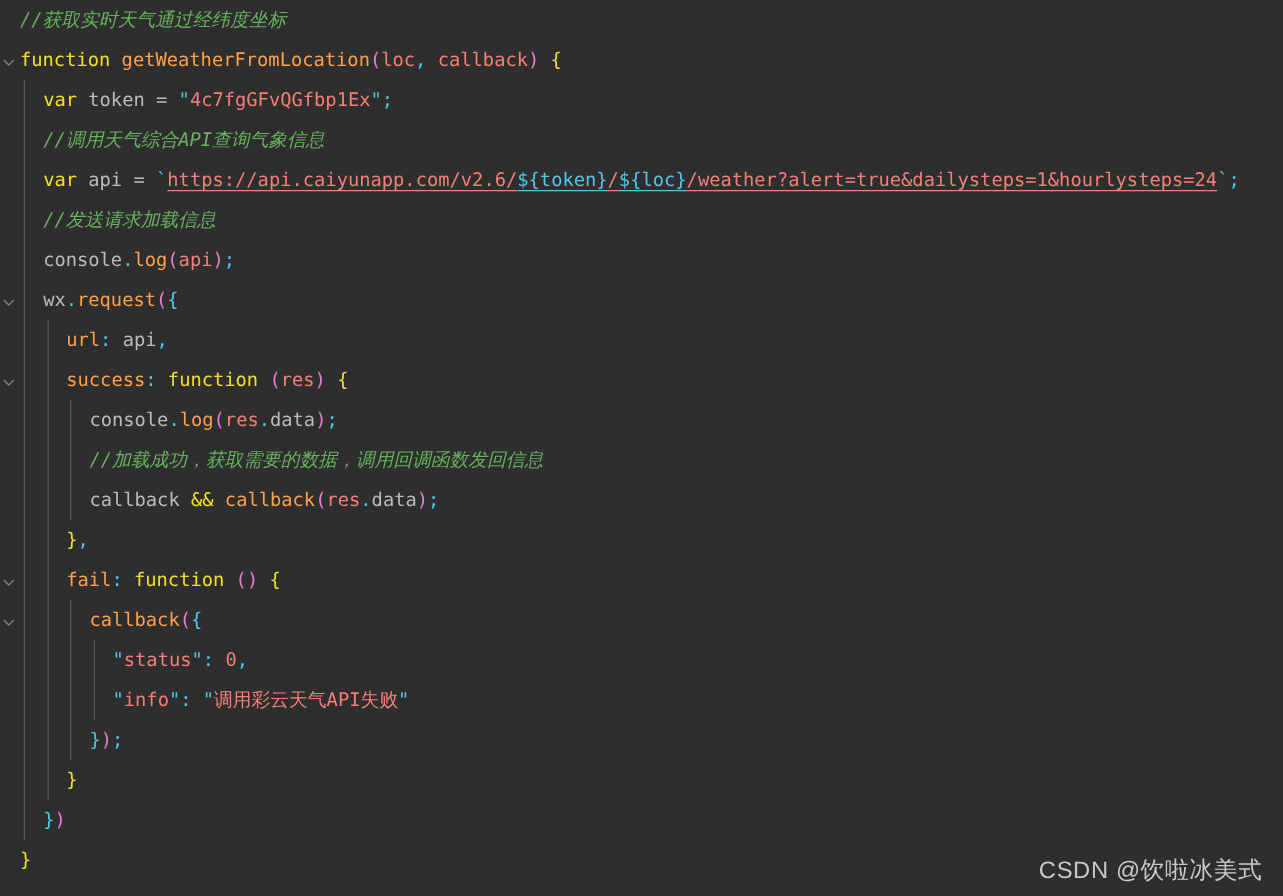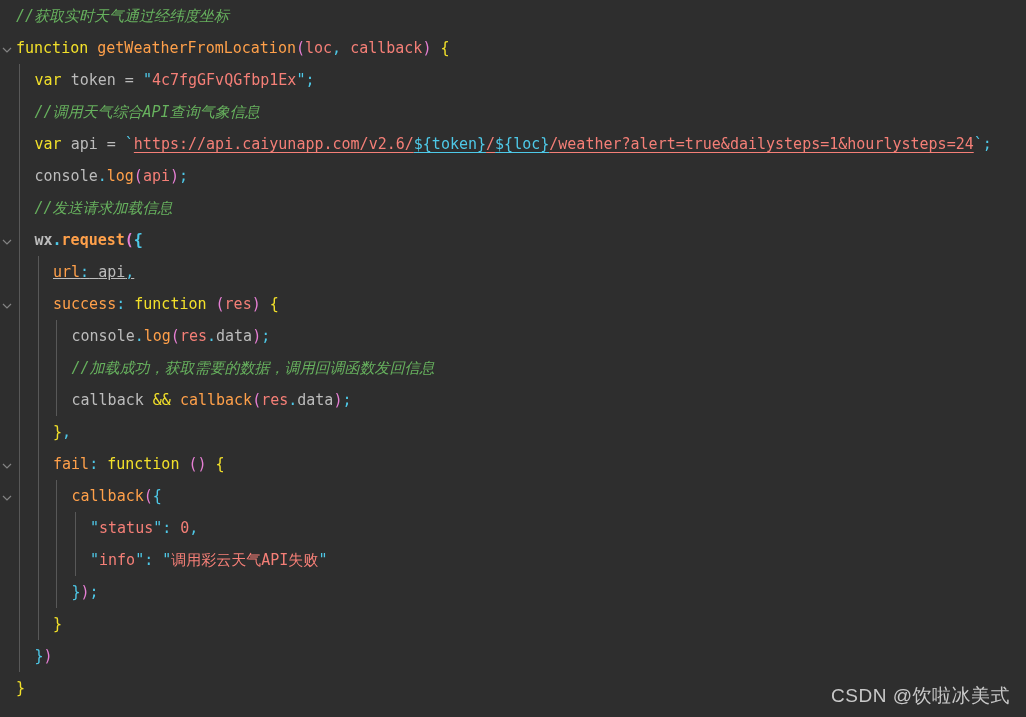--- a/index.html
+++ b/index.html
@@ -137,24 +137,24 @@
         </svg>
       </div>
     </div>
 
   <div class="code-area">
       <div class="line"><span class="txt" style="padding-left: 2px;"><span class="cmt">//获取实时天气通过经纬度坐标</span></span></div>
       <div class="line"><span class="txt" style="padding-left: 2px;"><span class="kw">function</span><span class="plain"> </span><span class="fn">getWeatherFromLocation</span><span class="paren">(</span><span class="param">loc</span><span class="punct">,</span><span class="plain"> </span><span class="param">callback</span><span class="paren">)</span><span class="plain"> </span><span class="brace-y">{</span></span></div>
       <div class="line"><div class="guide" style="left: 5px;"></div><span class="txt" style="padding-left: 20.5px;"><span class="kw">var</span><span class="plain"> </span><span class="plain">token</span><span class="plain"> </span><span class="op">=</span><span class="plain"> </span><span class="punct">"</span><span class="str">4c7fgGFvQGfbp1Ex</span><span class="punct">"</span><span class="punct">;</span></span></div>
       <div class="line"><div class="guide" style="left: 5px;"></div><span class="txt" style="padding-left: 20.5px;"><span class="cmt">//调用天气综合API查询气象信息</span></span></div>
       <div class="line"><div class="guide" style="left: 5px;"></div><span class="txt" style="padding-left: 20.5px;"><span class="kw">var</span><span class="plain"> </span><span class="plain">api</span><span class="plain"> </span><span class="op">=</span><span class="plain"> </span><span class="tick">`</span><span class="link">https://api.caiyunapp.com/v2.6/</span><span class="tmpl">${token}</span><span class="link">/</span><span class="tmpl">${loc}</span><span class="link">/weather?alert=true&amp;dailysteps=1&amp;hourlysteps=24</span><span class="tick">`</span><span class="punct">;</span></span></div>
+      <div class="line"><div class="guide" style="left: 5px;"></div><span class="txt" style="padding-left: 20.5px;"><span class="cmt">//发送请求加载信息</span></span></div>
       <div class="line"><div class="guide" style="left: 5px;"></div><span class="txt" style="padding-left: 20.5px;"><span class="plain">console</span><span class="punct">.</span><span class="fn">log</span><span class="paren">(</span><span class="param">api</span><span class="paren">)</span><span class="punct">;</span></span></div>
-      <div class="line"><div class="guide" style="left: 5px;"></div><span class="txt" style="padding-left: 20.5px;"><span class="cmt">//发送请求加载信息</span></span></div>
-      <div class="line"><div class="guide" style="left: 5px;"></div><span class="txt" style="padding-left: 20.5px; font-weight: bold;"><span class="plain">wx</span><span class="punct">.</span><span class="fn">request</span><span class="paren">(</span><span class="brace-c">{</span></span></div>
-      <div class="line"><div class="guide" style="left: 5px;"></div><div class="guide" style="left: 23.5px;"></div><span class="txt" style="padding-left: 39px; text-decoration: underline;"><span class="fn">url</span><span class="punct">:</span><span class="plain"> </span><span class="plain">api</span><span class="punct">,</span></span></div>
+      <div class="line"><div class="guide" style="left: 5px;"></div><span class="txt" style="padding-left: 20.5px;"><span class="plain">wx</span><span class="punct">.</span><span class="fn">request</span><span class="paren">(</span><span class="brace-c">{</span></span></div>
+      <div class="line"><div class="guide" style="left: 5px;"></div><div class="guide" style="left: 23.5px;"></div><span class="txt" style="padding-left: 39px;"><span class="fn">url</span><span class="punct">:</span><span class="plain"> </span><span class="plain">api</span><span class="punct">,</span></span></div>
       <div class="line"><div class="guide" style="left: 5px;"></div><div class="guide" style="left: 23.5px;"></div><span class="txt" style="padding-left: 39px;"><span class="fn">success</span><span class="punct">:</span><span class="plain"> </span><span class="kw">function</span><span class="plain"> </span><span class="paren">(</span><span class="param">res</span><span class="paren">)</span><span class="plain"> </span><span class="brace-y">{</span></span></div>
       <div class="line"><div class="guide" style="left: 5px;"></div><div class="guide" style="left: 23.5px;"></div><div class="guide" style="left: 42px;"></div><span class="txt" style="padding-left: 57.5px;"><span class="plain">console</span><span class="punct">.</span><span class="fn">log</span><span class="paren">(</span><span class="param">res</span><span class="punct">.</span><span class="plain">data</span><span class="paren">)</span><span class="punct">;</span></span></div>
       <div class="line"><div class="guide" style="left: 5px;"></div><div class="guide" style="left: 23.5px;"></div><div class="guide" style="left: 42px;"></div><span class="txt" style="padding-left: 57.5px;"><span class="cmt">//加载成功，获取需要的数据，调用回调函数发回信息</span></span></div>
       <div class="line"><div class="guide" style="left: 5px;"></div><div class="guide" style="left: 23.5px;"></div><div class="guide" style="left: 42px;"></div><span class="txt" style="padding-left: 57.5px;"><span class="plain">callback</span><span class="plain"> </span><span class="kw">&amp;&amp;</span><span class="plain"> </span><span class="fn">callback</span><span class="paren">(</span><span class="param">res</span><span class="punct">.</span><span class="plain">data</span><span class="paren">)</span><span class="punct">;</span></span></div>
       <div class="line"><div class="guide" style="left: 5px;"></div><div class="guide" style="left: 23.5px;"></div><span class="txt" style="padding-left: 39px;"><span class="brace-y">}</span><span class="punct">,</span></span></div>
       <div class="line"><div class="guide" style="left: 5px;"></div><div class="guide" style="left: 23.5px;"></div><span class="txt" style="padding-left: 39px;"><span class="fn">fail</span><span class="punct">:</span><span class="plain"> </span><span class="kw">function</span><span class="plain"> </span><span class="paren">(</span><span class="paren">)</span><span class="plain"> </span><span class="brace-y">{</span></span></div>
       <div class="line"><div class="guide" style="left: 5px;"></div><div class="guide" style="left: 23.5px;"></div><div class="guide" style="left: 42px;"></div><span class="txt" style="padding-left: 57.5px;"><span class="fn">callback</span><span class="paren">(</span><span class="brace-c">{</span></span></div>
       <div class="line"><div class="guide" style="left: 5px;"></div><div class="guide" style="left: 23.5px;"></div><div class="guide" style="left: 42px;"></div><div class="guide" style="left: 60.5px;"></div><span class="txt" style="padding-left: 76px;"><span class="punct">"</span><span class="str">status</span><span class="punct">"</span><span class="punct">:</span><span class="plain"> </span><span class="num">0</span><span class="punct">,</span></span></div>
       <div class="line"><div class="guide" style="left: 5px;"></div><div class="guide" style="left: 23.5px;"></div><div class="guide" style="left: 42px;"></div><div class="guide" style="left: 60.5px;"></div><span class="txt" style="padding-left: 76px;"><span class="punct">"</span><span class="str">info</span><span class="punct">"</span><span class="punct">:</span><span class="plain"> </span><span class="punct">"</span><span class="str">调用彩云天气API失败</span><span class="punct">"</span></span></div>
       <div class="line"><div class="guide" style="left: 5px;"></div><div class="guide" style="left: 23.5px;"></div><div class="guide" style="left: 42px;"></div><span class="txt" style="padding-left: 57.5px;"><span class="brace-c">}</span><span class="paren">)</span><span class="punct">;</span></span></div>

